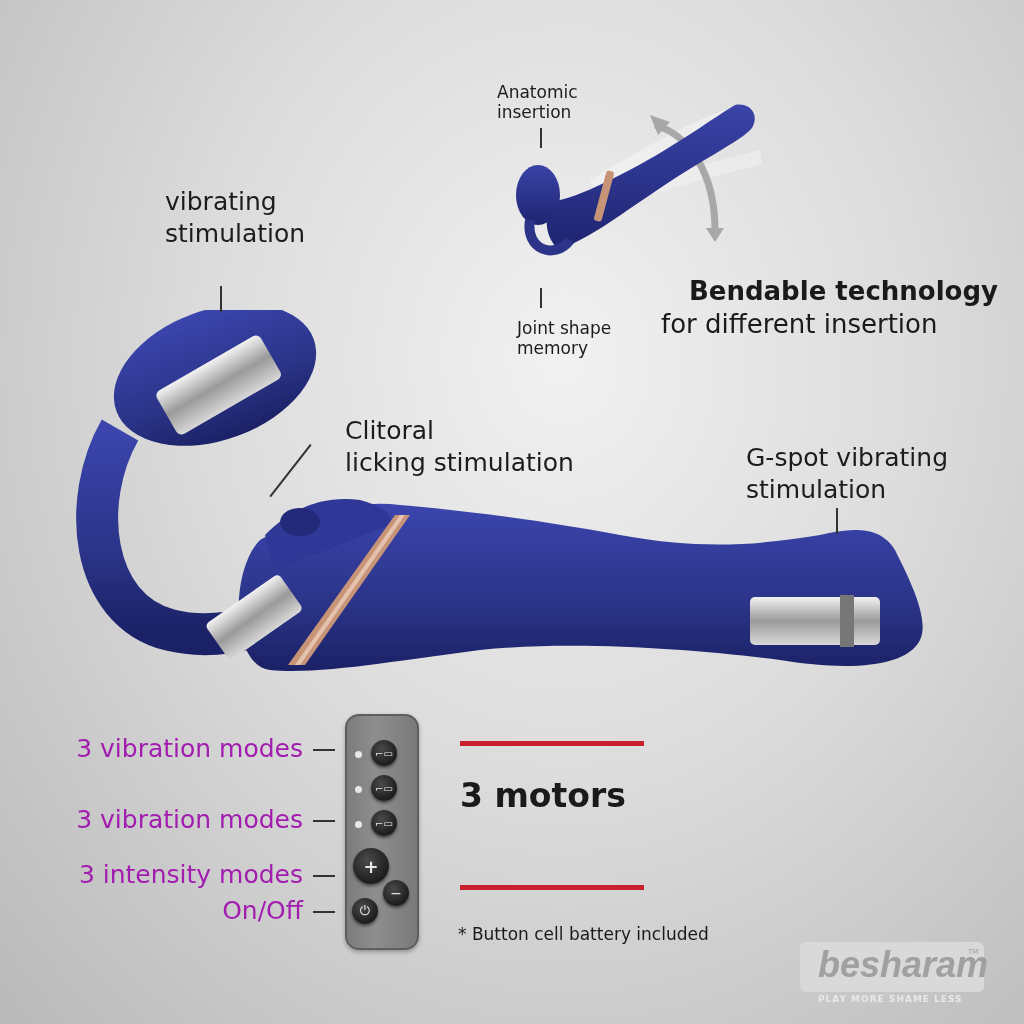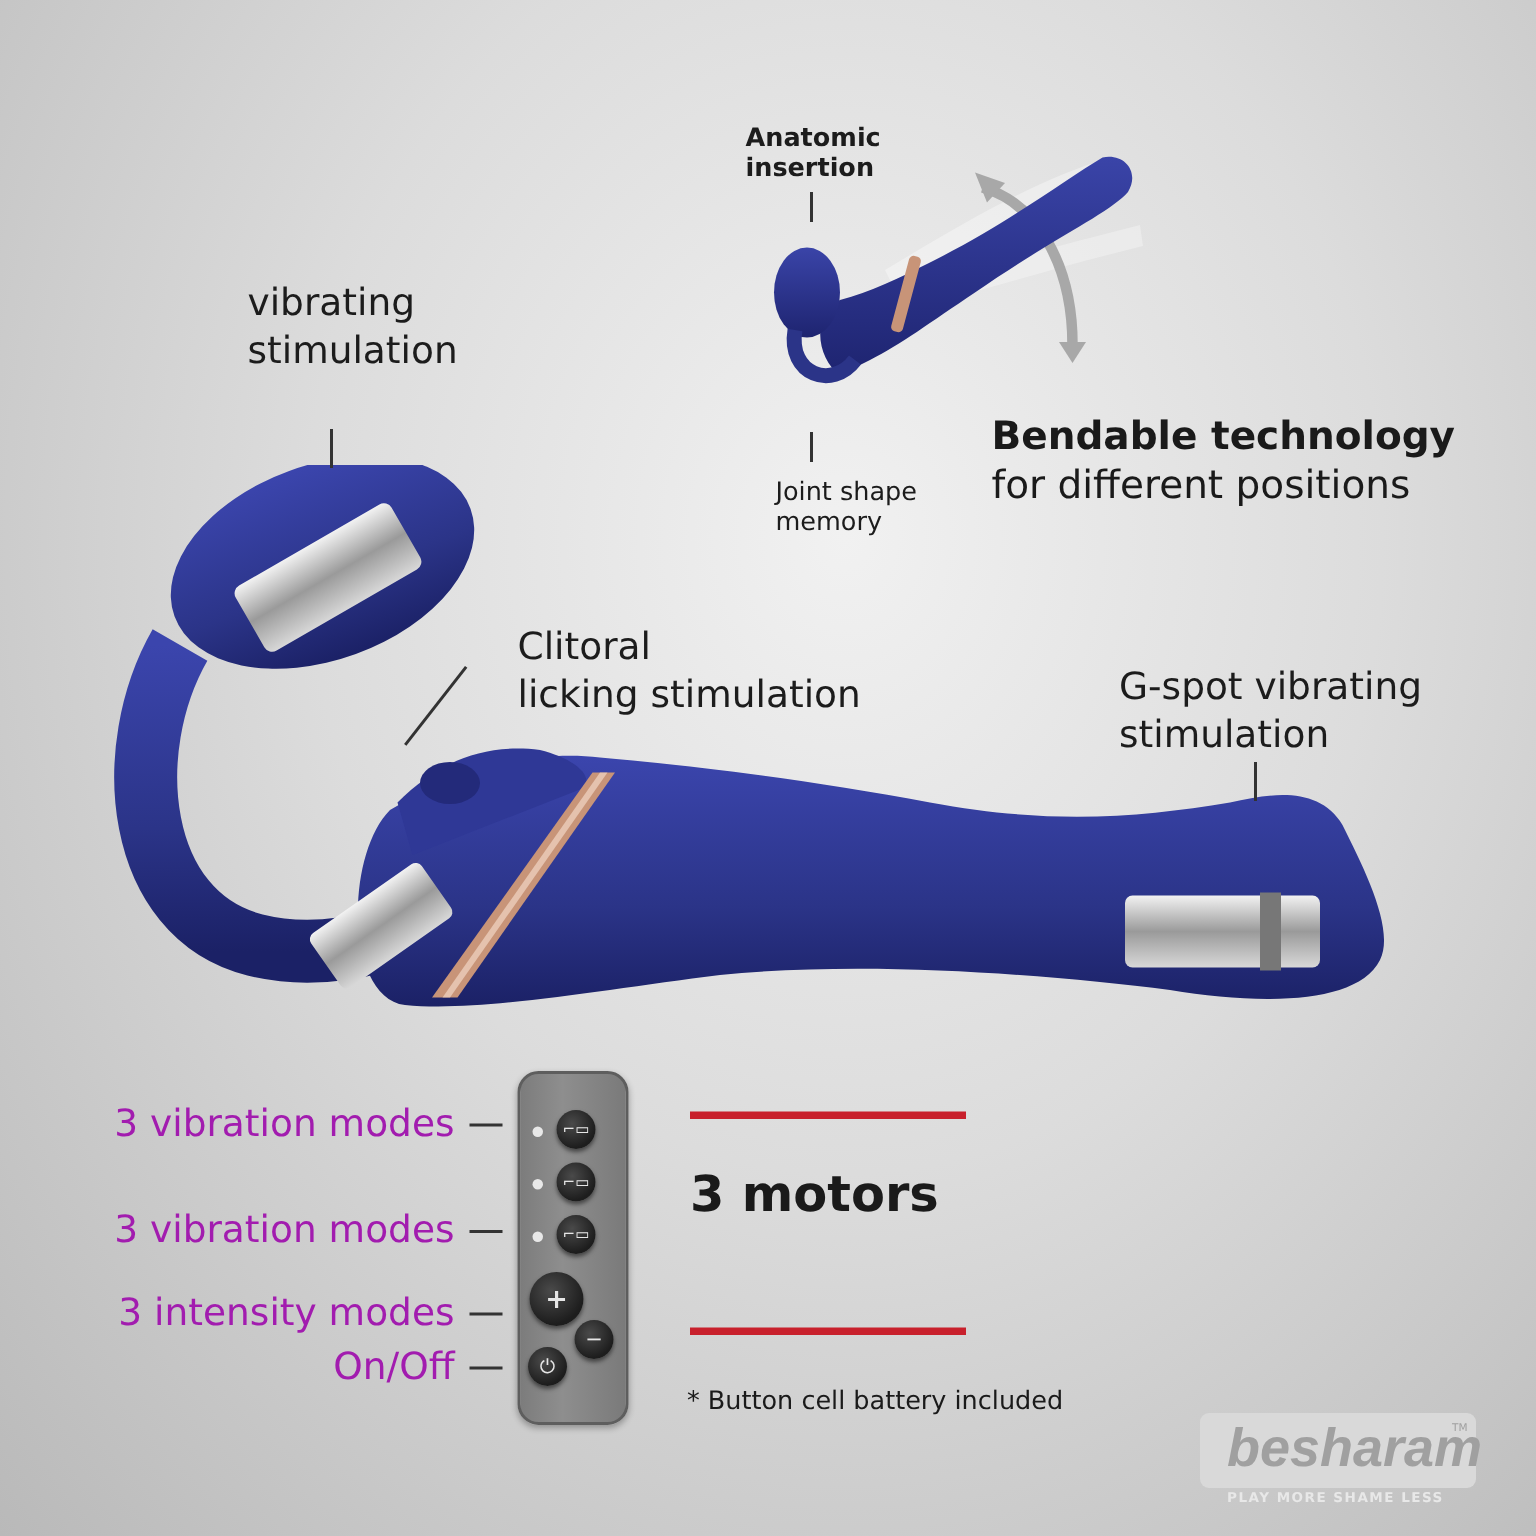--- a/index.html
+++ b/index.html
@@ -36,34 +36,34 @@
 
   <path d="M155 35 C190 45 215 85 215 140" stroke="#a8a8a8" stroke-width="7" fill="none"></path>
   <polygon points="150,25 170,32 158,45" fill="#a8a8a8"></polygon>
   <polygon points="206,138 224,138 215,152" fill="#a8a8a8"></polygon>
 
   <path d="M60 160 C45 150 40 120 60 110 C80 105 100 95 120 85 C170 60 210 30 235 15 C250 12 260 25 252 38 C240 52 200 70 150 105 C120 125 100 140 80 150 Z" fill="url(#sb)"></path>
   <ellipse cx="38" cy="105" rx="22" ry="30" fill="url(#sb)"></ellipse>
   <path d="M30 130 C25 160 55 170 70 150" stroke="#2b3488" stroke-width="10" fill="none"></path>
   <rect x="100" y="80" width="8" height="52" rx="3" fill="#c89478" transform="rotate(15 104 106)"></rect>
 </svg>
-<div class="abs small" style="left:497px;top:82px;font-weight:bold;">
+<div class="abs small" style="left:497px;top:82px;">
   <div>Anatomic</div>
   <div>insertion</div>
 </div>
 <div class="tick" style="left:540px;top:128px;height:20px;"></div>
 <div class="tick" style="left:540px;top:288px;height:20px;"></div>
 <div class="abs small" style="left:517px;top:318px;">
   <div>Joint shape</div>
   <div>memory</div>
 </div>
 
 <div class="abs" style="left:661px;top:274px;">
-  <div style="font-size:26px;font-weight:bold;line-height:34px;">Bendable technology</div>
-  <div style="font-size:26px;line-height:32px;">for different positions</div>
+  <div style="font-size:26px;font-weight:bold;line-height:34px;margin-left:28px;">Bendable technology</div>
+  <div style="font-size:26px;line-height:32px;">for different insertion</div>
 </div>
 
 <svg class="abs" style="left:60px;top:310px" width="880" height="390" viewBox="0 0 880 390">
   <defs>
     <linearGradient id="bb" x1="0" y1="0" x2="0" y2="1">
         <stop offset="0" stop-color="#3b45ad"></stop>
         <stop offset=".6" stop-color="#2b3488"></stop>
         <stop offset="1" stop-color="#1b2166"></stop>
       </linearGradient>
     <linearGradient id="mt" x1="0" y1="0" x2="0" y2="1">

